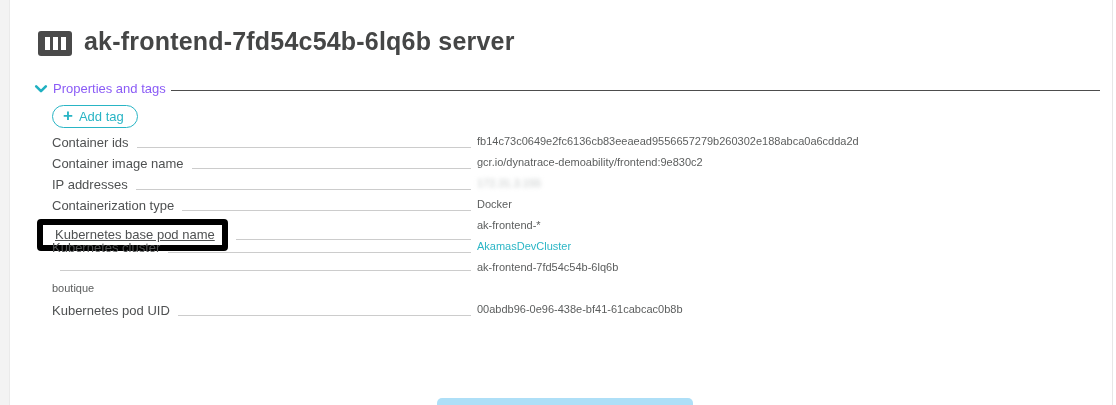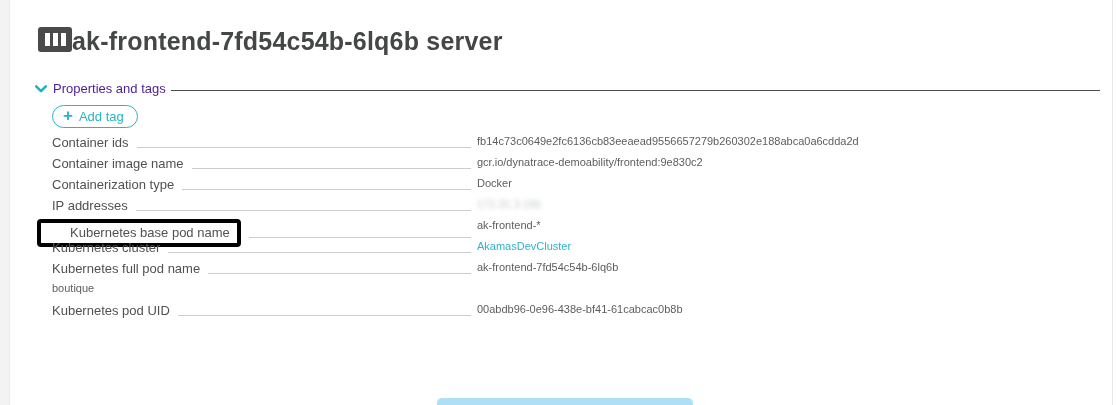--- a/index.html
+++ b/index.html
@@ -15,21 +15,21 @@
     position: absolute; left: 0; top: 0; width: 10px; height: 405px;
     background: #f3f3f3; border-right: 1px solid #eaeaea;
   }
   .right-edge {
     position: absolute; left: 1112px; top: 0; width: 1px; height: 405px;
     background: #e7e7e7;
   }
   
   .header {
     position: absolute; left: 38px; top: 27px;
-    display: flex; align-items: flex-start; gap: 0;
+    display: flex; align-items: flex-end; gap: 12px;
   }
   .entity-icon {
     width: 34px; height: 25px; background: #4a4a4a; border-radius: 3px;
     display: flex; align-items: center; justify-content: center; gap: 3px;
     flex: 0 0 auto;
   }
   .entity-icon .bar { width: 5px; height: 13px; background: #ffffff; }
   .page-title {
     font-size: 25px; font-weight: 600; color: #454646; letter-spacing: 0.2px;
     white-space: nowrap;
@@ -37,21 +37,21 @@
   
   .section-header {
     position: absolute; left: 34px; top: 80px; width: 1066px;
     display: flex; align-items: center; height: 17px;
   }
   .chevron-btn {
     width: 14px; height: 14px; display: flex; align-items: center; justify-content: center;
     cursor: pointer; background: none; border: none; padding: 0; flex: 0 0 auto;
   }
   .section-label {
-    margin-left: 5px; font-size: 13px; color: #4c1d95; white-space: nowrap;
+    margin-left: 5px; font-size: 13px; color: #8b5cf6; white-space: nowrap;
   }
   .section-rule {
     flex: 1; height: 1px; background: #4d4d4d; margin-left: 5px; margin-top: 3px;
   }
   
   .add-tag-button {
     position: absolute; left: 52px; top: 105px; height: 23px;
     display: inline-flex; align-items: center;
     border: 1px solid #29b5c5; border-radius: 12px;
     background: #ffffff; color: #29b5c5;
@@ -61,23 +61,24 @@
   .plus-icon {
     font-size: 17px; font-weight: 700; margin-right: 6px; line-height: 1;
     transform: translateY(-1px);
   }
   
   .properties-list { position: absolute; left: 52px; top: 135px; width: 1024px; }
   .prop-row { display: flex; align-items: flex-start; height: 21px; }
   .prop-left { width: 425px; display: flex; align-items: center; flex: 0 0 auto; }
   .prop-label { font-size: 13px; color: #4f5152; white-space: nowrap; }
   .prop-label.annotated {
-    border: 4px solid #000000; border-radius: 4px;
-    padding: 2px 7px 3px 29px; margin-left: -15px;
+    border: 6px solid #000000; border-radius: 4px;
+    padding: 2px 7px 3px 12px; margin-left: -15px;
     background: transparent;
+    text-decoration: underline;
   }
   .prop-leader {
     flex: 1; height: 1px; background: #cccccc;
     margin: 9px 6px 0 8px;
   }
   .prop-value { font-size: 11px; color: #5c5e5e; white-space: nowrap; }
   .prop-value.link { color: #2cb6c6; cursor: pointer; }
   .prop-value.redacted { color: #c3c7c7; filter: blur(2px); }
   
   .partial-button {
@@ -126,49 +127,48 @@
   </div>
     <div class="prop-row">
     <div class="prop-left">
       <span class="prop-label">Container image name</span>
       <div class="prop-leader"></div>
     </div>
     <span class="prop-value">gcr.io/dynatrace-demoability/frontend:9e830c2</span>
   </div>
     <div class="prop-row">
     <div class="prop-left">
+      <span class="prop-label">IP addresses</span>
+      <div class="prop-leader"></div>
+    </div>
+    <span class="prop-value redacted">172.31.3.155</span>
+  </div>
+    <div class="prop-row">
+    <div class="prop-left">
       <span class="prop-label">Containerization type</span>
       <div class="prop-leader"></div>
     </div>
     <span class="prop-value">Docker</span>
-  </div>
-    <div class="prop-row">
-    <div class="prop-left">
-      <span class="prop-label">IP addresses</span>
-      <div class="prop-leader"></div>
-    </div>
-    <span class="prop-value redacted">172.31.3.155</span>
   </div>
     <div class="prop-row">
     <div class="prop-left">
       <span class="prop-label annotated">Kubernetes base pod name</span>
       <div class="prop-leader"></div>
     </div>
     <span class="prop-value">ak-frontend-*</span>
   </div>
     <div class="prop-row">
     <div class="prop-left">
       <span class="prop-label">Kubernetes cluster</span>
       <div class="prop-leader"></div>
     </div>
     <span class="prop-value link">AkamasDevCluster</span>
   </div>
     <div class="prop-row">
     <div class="prop-left">
-      <span class="prop-label">Kubernetes full pod name</span>
       <div class="prop-leader"></div>
     </div>
     <span class="prop-value">ak-frontend-7fd54c54b-6lq6b</span>
   </div>
     <div class="prop-row">
     <span class="prop-value">boutique</span>
   </div>
     <div class="prop-row">
     <div class="prop-left">
       <span class="prop-label">Kubernetes pod UID</span>

